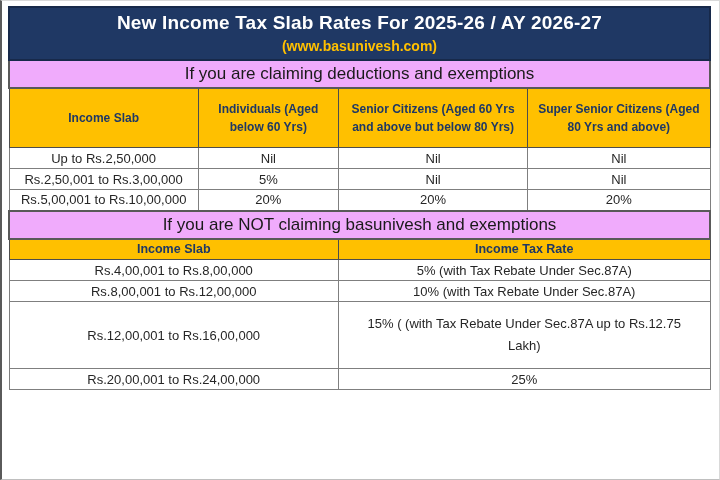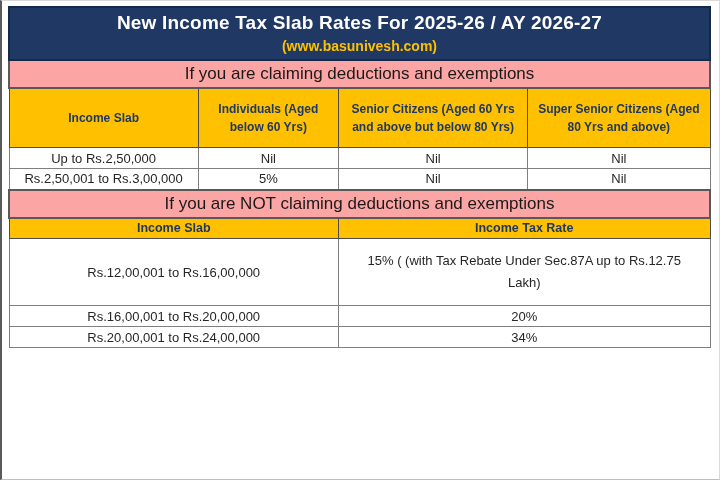--- a/index.html
+++ b/index.html
@@ -44,21 +44,21 @@
   }
   .sub-title{
     color:#FFC000;
     font-size:14px;
     font-weight:bold;
     margin-top:2px;
   }
   
   tr.section{height:28px;}
   tr.section td{
-    background:#fca5a5;
+    background:#f0abfc;
     border:2px solid #595959;
     font-size:17px;
     color:#1a1a1a;
   }
   
   tr.goldhead th{
     background:#FFC000;
     color:#1F3864;
     font-weight:bold;
     font-size:12px;
@@ -115,37 +115,47 @@
       <td>Nil</td>
       <td>Nil</td>
       <td>Nil</td>
     </tr>
     <tr class="data">
       <td>Rs.2,50,001 to Rs.3,00,000</td>
       <td>5%</td>
       <td>Nil</td>
       <td>Nil</td>
     </tr>
+    <tr class="data">
+      <td>Rs.5,00,001 to Rs.10,00,000</td>
+      <td>20%</td>
+      <td>20%</td>
+      <td>20%</td>
+    </tr>
 
     <tr class="section">
-      <td colspan="4">If you are NOT claiming deductions and exemptions</td>
+      <td colspan="4">If you are NOT claiming basunivesh and exemptions</td>
     </tr>
 
     <tr class="goldhead short">
       <th colspan="2">Income Slab</th>
       <th colspan="2">Income Tax Rate</th>
     </tr>
 
+    <tr class="data">
+      <td colspan="2">Rs.4,00,001 to Rs.8,00,000</td>
+      <td colspan="2" class="rate">5% (with Tax Rebate Under Sec.87A)</td>
+    </tr>
+    <tr class="data">
+      <td colspan="2">Rs.8,00,001 to Rs.12,00,000</td>
+      <td colspan="2" class="rate">10% (with Tax Rebate Under Sec.87A)</td>
+    </tr>
     <tr class="data tall">
       <td colspan="2">Rs.12,00,001 to Rs.16,00,000</td>
       <td colspan="2" class="rate">15% ( (with Tax Rebate Under Sec.87A up to Rs.12.75 Lakh)</td>
     </tr>
     <tr class="data">
-      <td colspan="2">Rs.16,00,001 to Rs.20,00,000</td>
-      <td colspan="2" class="rate">20%</td>
-    </tr>
-    <tr class="data">
       <td colspan="2">Rs.20,00,001 to Rs.24,00,000</td>
-      <td colspan="2" class="rate">34%</td>
+      <td colspan="2" class="rate">25%</td>
     </tr>
   </tbody>
     </table>
 </div>
 
 </body></html>

